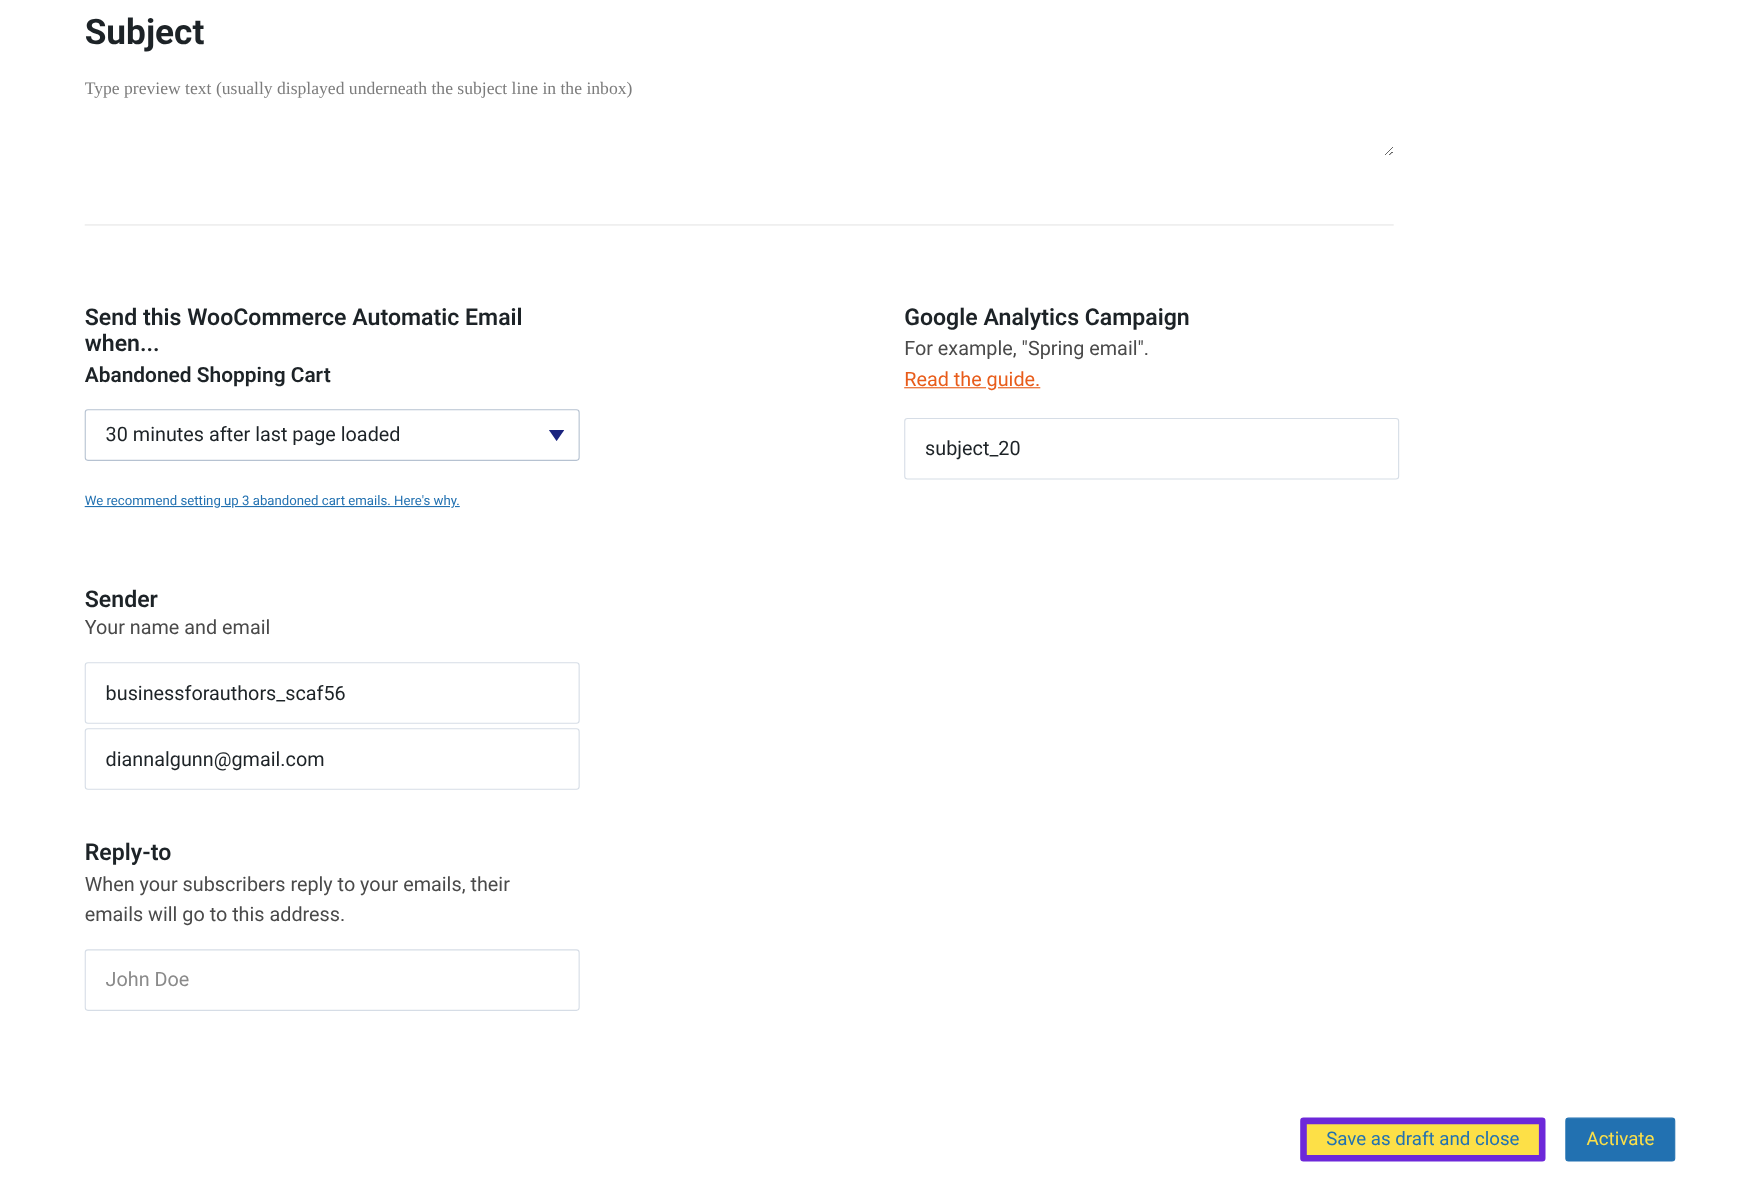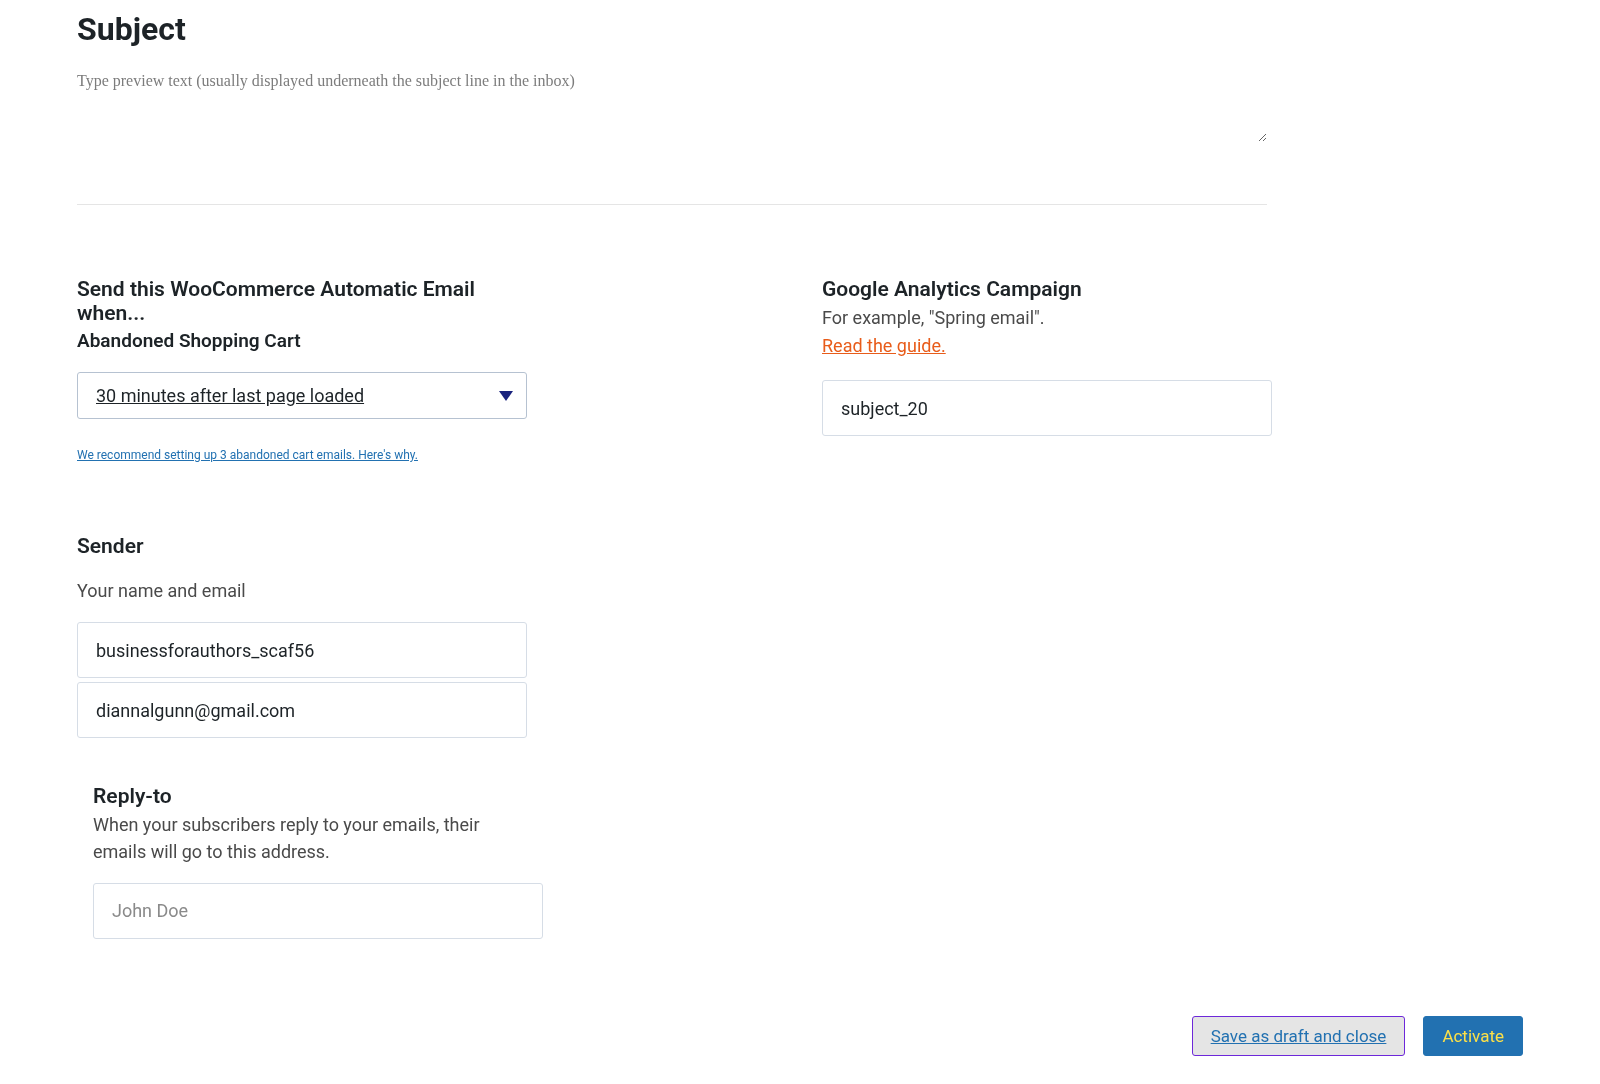--- a/index.html
+++ b/index.html
@@ -94,21 +94,20 @@
     height: 47px;
     border: 1px solid #b6c2d1;
     background: #fff;
     border-radius: 3px;
     font-size: 18px;
     color: #1d2327;
     padding: 0 46px 0 18px;
     display: flex;
     align-items: center;
     cursor: pointer;
-    text-decoration: underline;
   }
   .select-caret {
     position: absolute;
     right: 14px;
     top: 50%;
     transform: translateY(-50%);
     pointer-events: none;
   }
   .select-caret svg { display: block; }
   .text-input {
@@ -118,45 +117,44 @@
     background: #fff;
     border-radius: 3px;
     font-size: 18px;
     color: #1d2327;
     padding: 0 18px;
     font-family: inherit;
     outline: none;
   }
   .text-input::placeholder { color: #8a8a8a; }
   .section-gap-lg { margin-top: 70px; }
-  .section-gap-md { margin-top: 46px; margin-left: 16px; }
+  .section-gap-md { margin-top: 46px; }
   .input-stack { display: flex; flex-direction: column; gap: 4px; margin-top: 18px; }
   .ga-input-wrap { margin-top: 24px; }
   .footer-bar {
     position: absolute;
     right: 77px;
     bottom: 28px;
     display: flex;
     gap: 18px;
   }
   .btn {
     height: 40px;
     padding: 0 18px;
     border-radius: 3px;
     font-size: 17px;
     font-family: inherit;
     cursor: pointer;
     display: inline-flex;
     align-items: center;
   }
   .btn-outline {
-    background: #e5e5e5;
-    border: 1px solid #6d28d9;
+    background: #fde047;
+    border: 6px solid #6d28d9;
     color: #2271b1;
-    text-decoration: underline;
   }
   .btn-primary {
     background: #2271b1;
     border: 1px solid #2271b1;
     color: #fde047;
   }
 </style>
 </head>
 <body>
 
@@ -182,21 +180,21 @@
           <span class="select-caret">
             <svg width="14" height="10" viewBox="0 0 14 10">
                 <polygon points="0,0 14,0 7,10" fill="#1a237e"></polygon>
               </svg>
           </span>
         </div>
         <a class="link-blue">We recommend setting up 3 abandoned cart emails. Here's why.</a>
       </div>
 
       <div class="section-gap-lg">
-        <div class="section-heading" style="margin-bottom:20px;">Sender</div>
+        <div class="section-heading" style="margin-bottom:0;">Sender</div>
         <div class="helper-text">Your name and email</div>
         <div class="input-stack">
           <input type="text" class="text-input" value="businessforauthors_scaf56" style="">
           <input type="text" class="text-input" value="diannalgunn@gmail.com" style="">
         </div>
       </div>
 
       <div class="section-gap-md">
         <div class="section-heading" style="margin-bottom:4px;">Reply-to</div>
         <div class="helper-text" style="max-width:430px;">When your subscribers reply to your emails, their emails will go to this address.</div>

